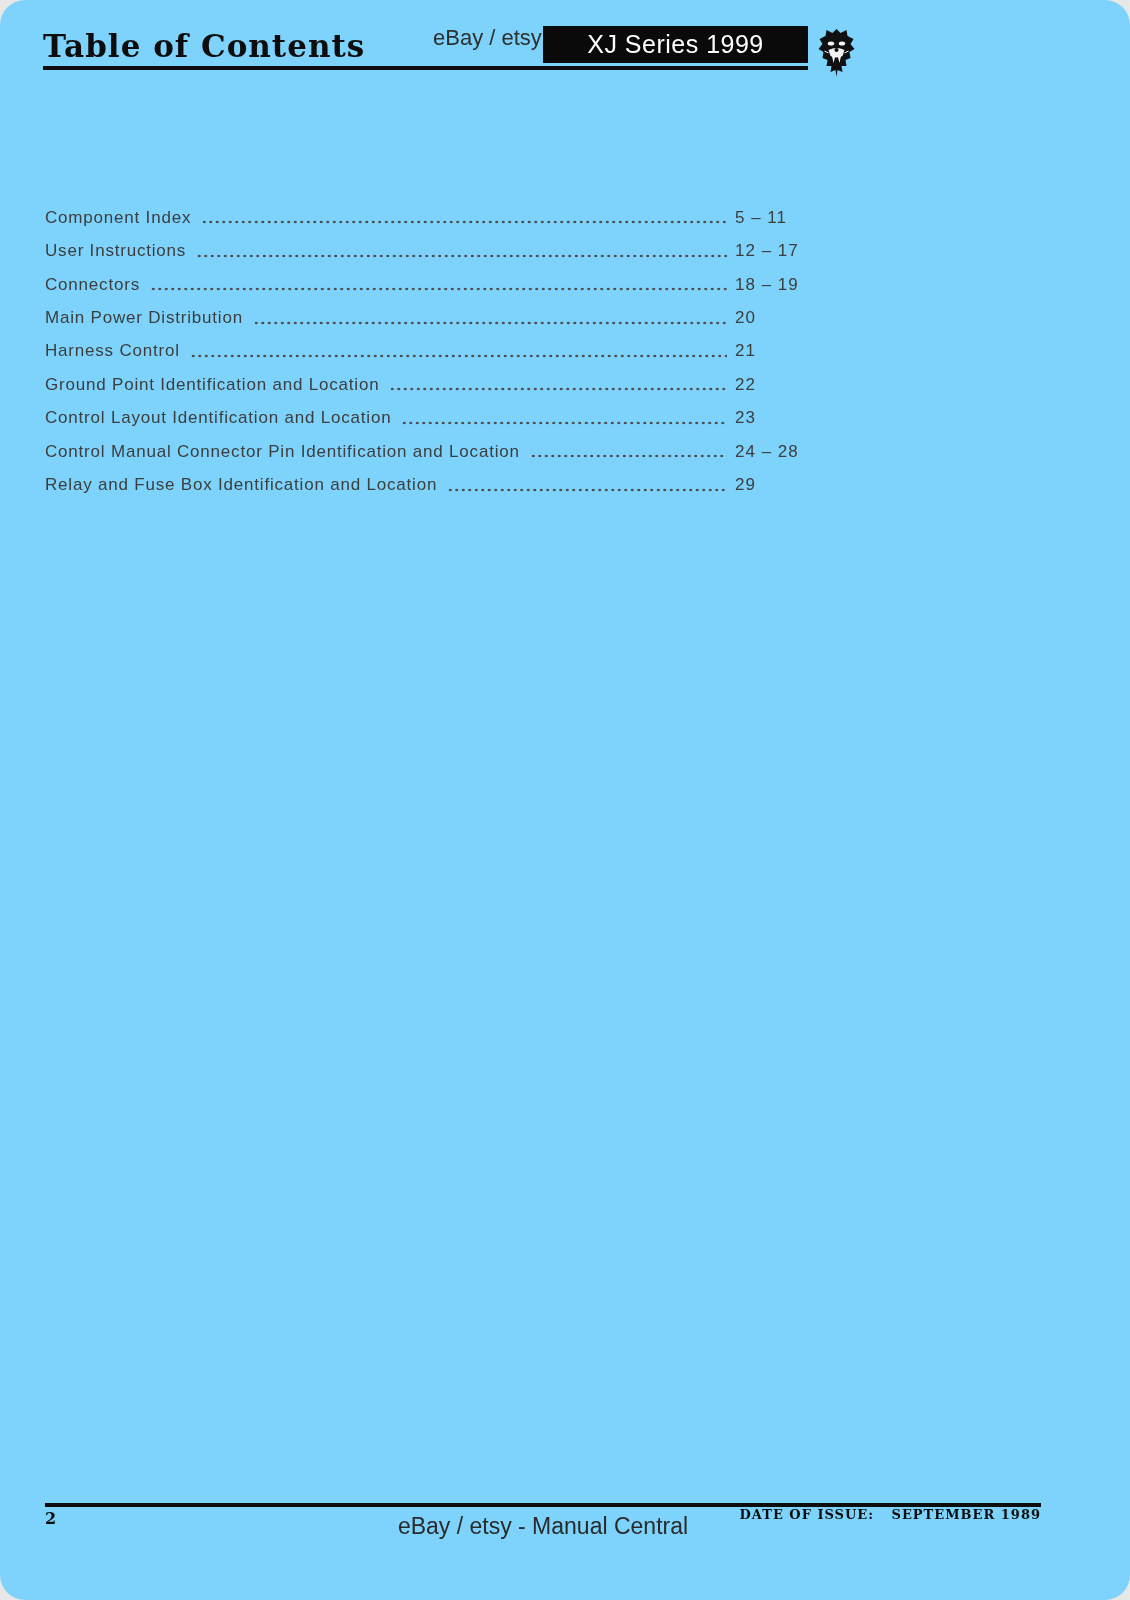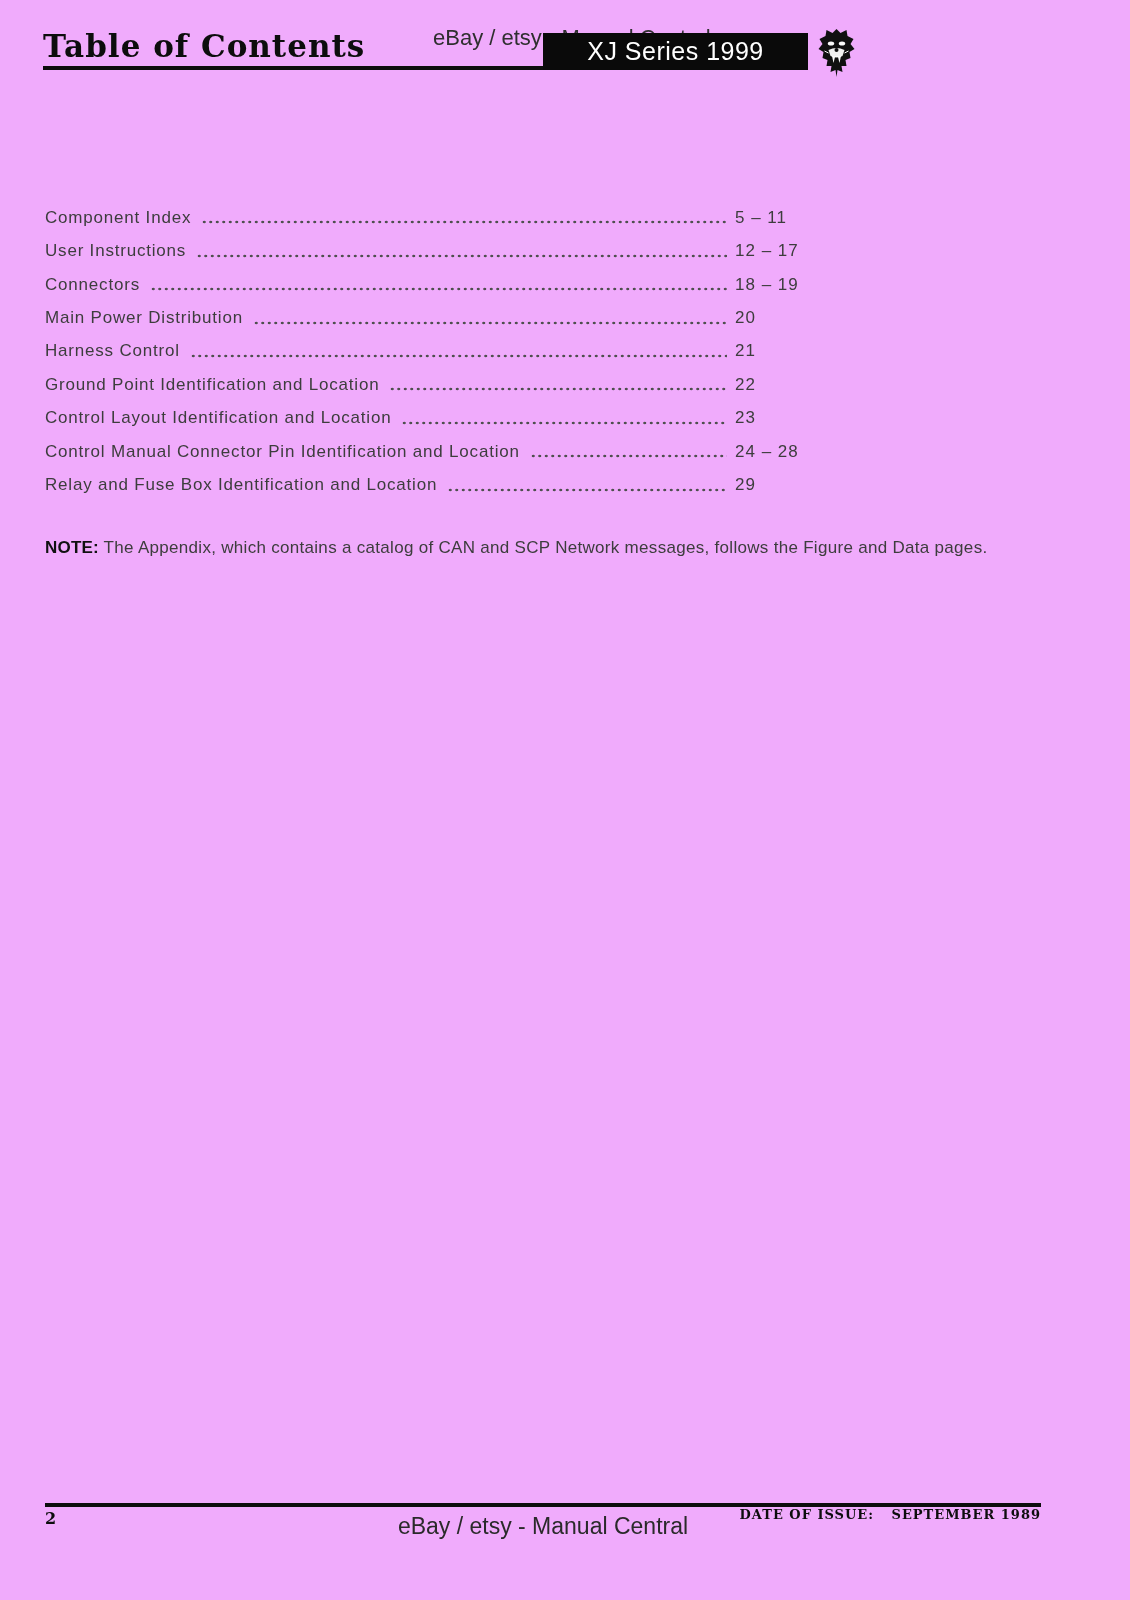--- a/index.html
+++ b/index.html
@@ -1,21 +1,22 @@
 <!DOCTYPE html>
 <html><head>
 <meta charset="utf-8">
 <style>
   html,body{margin:0;padding:0;background:#e8e8e8;}
   .page{
     position:relative;
     width:1130px;height:1600px;
-    background:#f0abfc;
+    background:#7dd3fc;
     overflow:hidden;
     font-family:"Liberation Sans", sans-serif;
+    border-radius:25px;
   }
   
   .doc-title{
     position:absolute;left:43px;top:28px;
     font-family:"DejaVu Serif", serif;
     font-weight:bold;
     font-size:31px;
     letter-spacing:1px;
     color:#0d0d0d;
   }
@@ -23,21 +24,21 @@
     position:absolute;left:43px;top:66px;
     width:765px;height:4px;background:#0d0d0d;
   }
   .header-watermark{
     position:absolute;left:433px;top:25px;
     font-size:22px;color:#2f2f2f;
     white-space:nowrap;
     z-index:1;
   }
   .series-badge{
-    position:absolute;left:543px;top:33px;
+    position:absolute;left:543px;top:26px;
     width:265px;height:37px;
     background:#0a0a0a;
     color:#ffffff;
     display:flex;align-items:center;justify-content:center;
     font-size:25px;
     letter-spacing:0.5px;
     z-index:2;
   }
   .logo{
     position:absolute;left:818px;top:29px;
@@ -167,24 +168,20 @@
       <span class="toc-leader"></span>
       <span class="toc-pages">24 – 28</span>
     </div>
     <div class="toc-row">
       <span class="toc-label">Relay and Fuse Box Identification and Location</span>
       <span class="toc-leader"></span>
       <span class="toc-pages">29</span>
     </div>
   </div>
 
-  <div class="note">
-    <b>NOTE:</b>
-    <span>The Appendix, which contains a catalog of CAN and SCP Network messages, follows the Figure and Data pages.</span>
-  </div>
 
   <div class="footer-rule"></div>
   <div class="footer-page">2</div>
   <div class="footer-watermark">eBay / etsy - Manual Central</div>
   <div class="footer-date">
     <span class="date-label">DATE OF ISSUE:</span>
     <span class="date-value">SEPTEMBER 1989</span>
   </div>
 
 </div>

